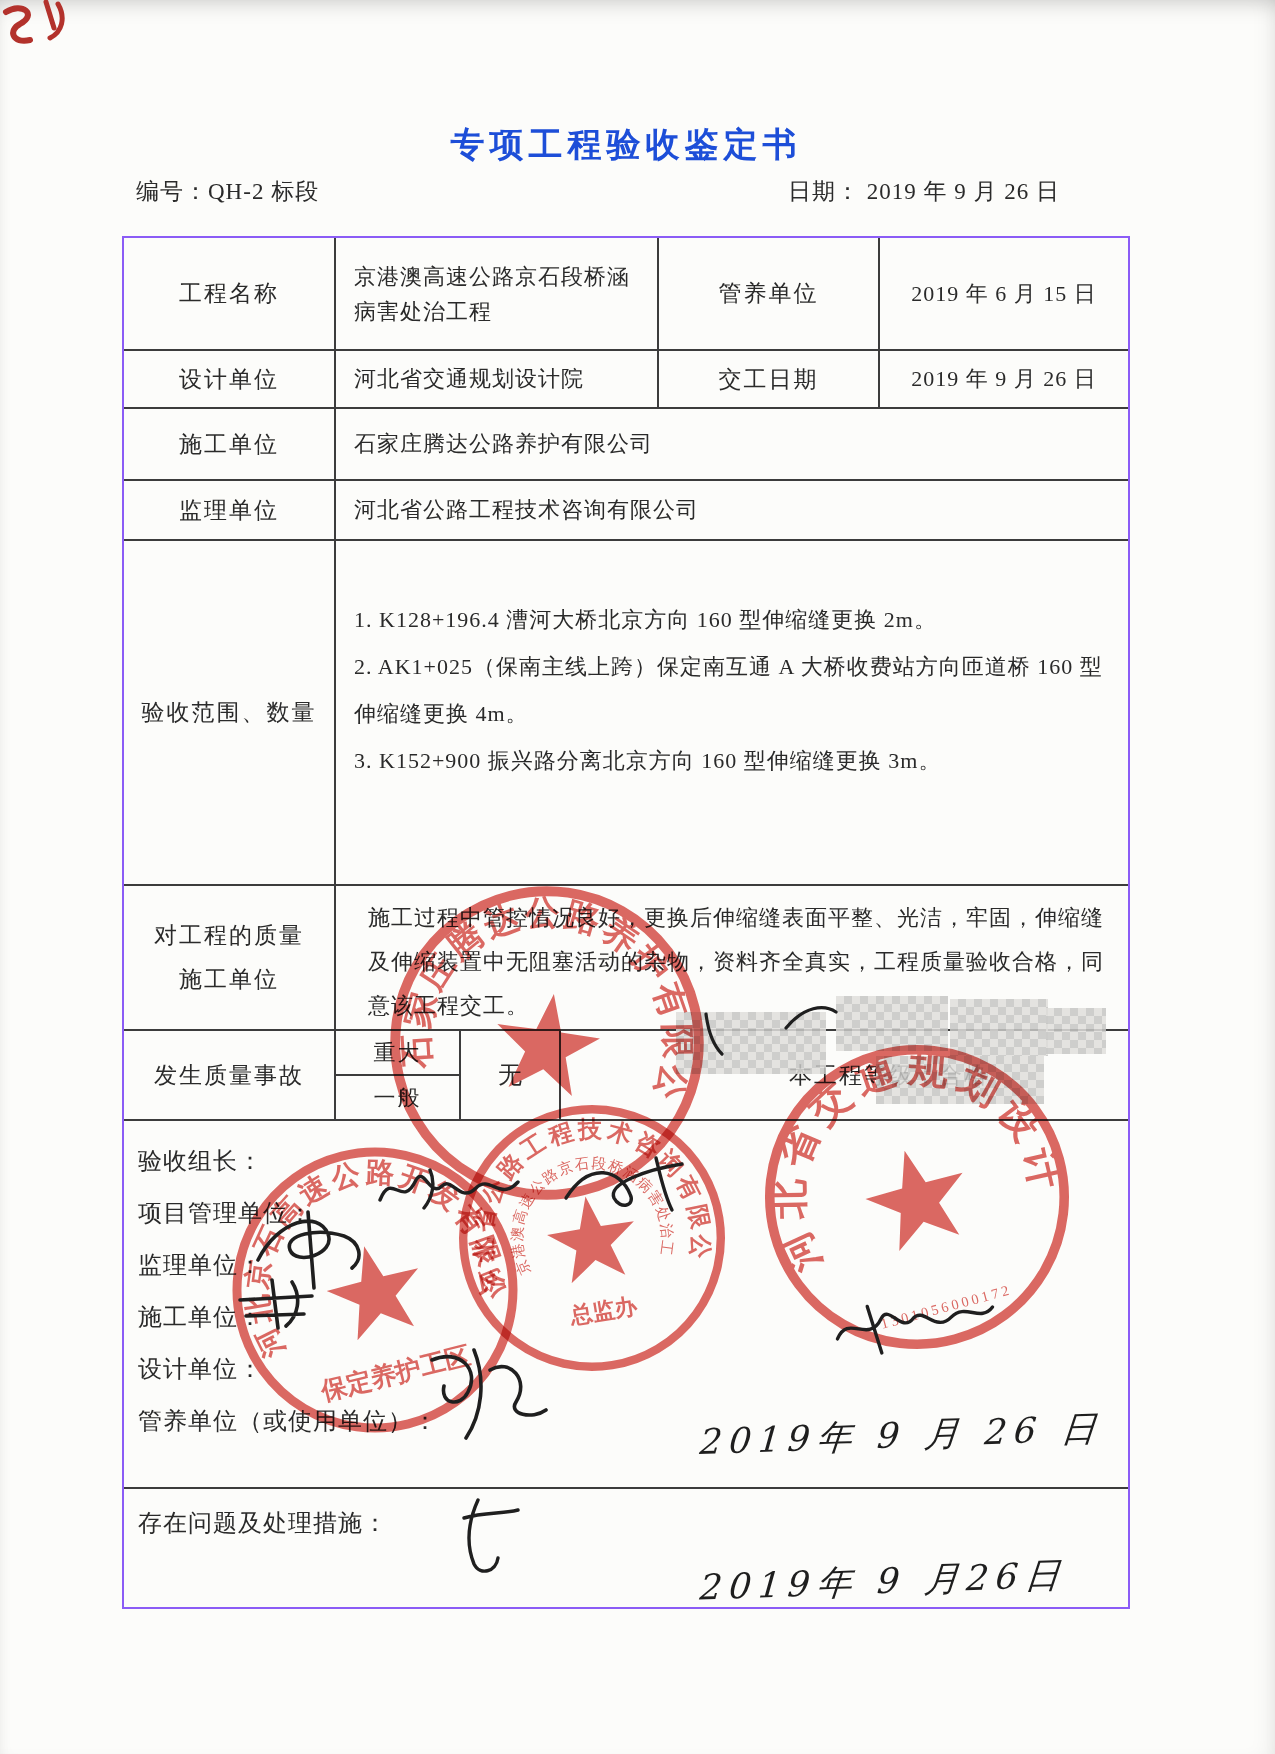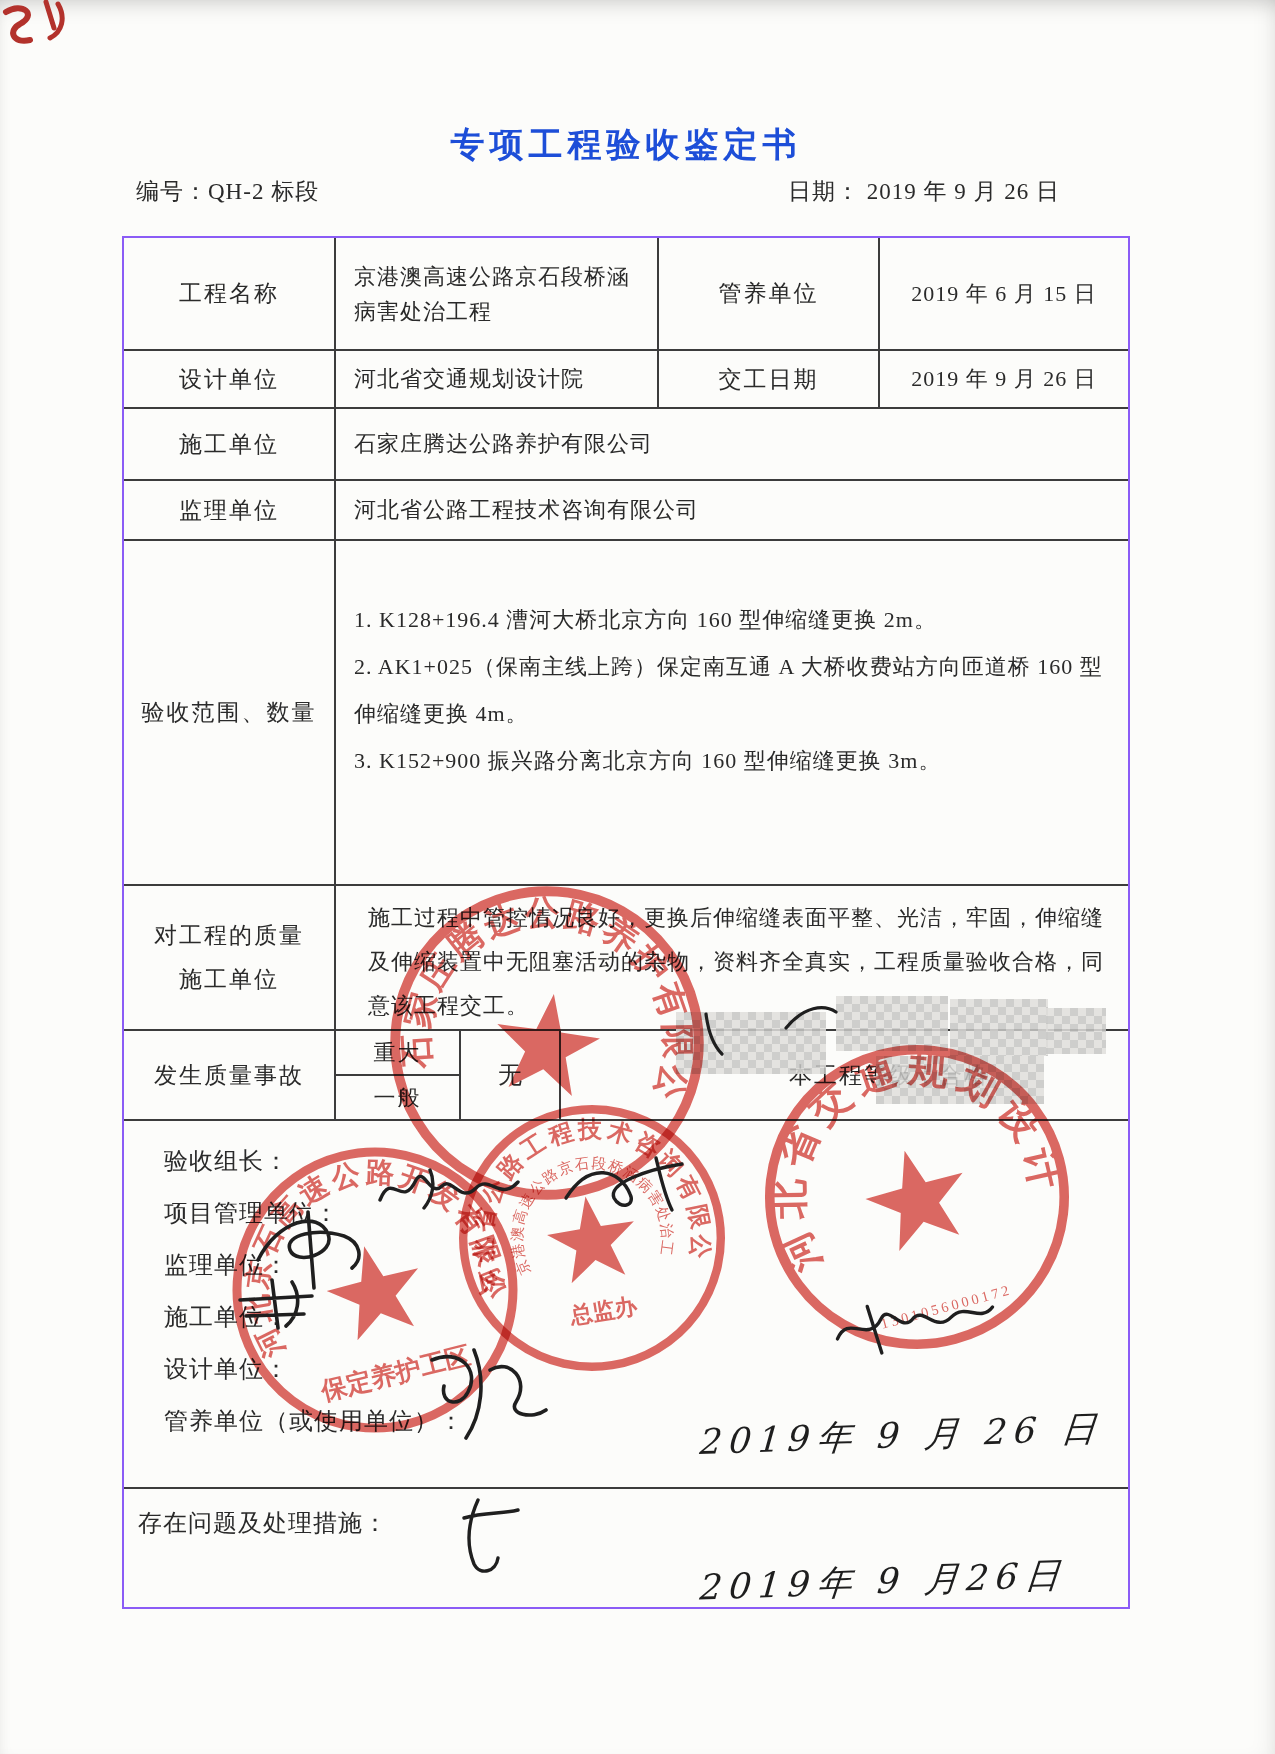--- a/index.html
+++ b/index.html
@@ -31,21 +31,21 @@
   .project-name{line-height:35px;padding:14px 14px 14px 18px;display:flex;align-items:center;font-size:22px;letter-spacing:1px;}
   .scope-body{font-size:22px;line-height:47px;padding:55px 18px 0 18px;letter-spacing:1px;}
   .quality-label{flex-direction:column;line-height:44px;justify-content:center;}
   .quality-body{font-size:22px;line-height:44px;padding:10px 20px 0 32px;letter-spacing:1px;}
   .acc-sub{display:flex;flex-direction:column;width:125px;}
   .acc-sub .half{height:44px;display:flex;align-items:center;justify-content:center;font-size:22px;letter-spacing:2px;}
   .acc-sub .half+.half{border-top:2px solid #3c3c3c;}
   .acc-none{width:100px;display:flex;align-items:center;justify-content:center;font-size:24px;}
   .acc-rest{flex:1;display:flex;align-items:center;font-size:23px;letter-spacing:2px;padding-left:228px;}
   .sign-list{padding:14px 0 0 14px;}
-  .sign-list div{line-height:52px;font-size:24px;letter-spacing:1px;margin-left:26px;}
+  .sign-list div{line-height:52px;font-size:24px;letter-spacing:1px;}
   .issues-cell{padding:18px 0 0 14px;font-size:24px;letter-spacing:1px;}
 
   
   .overlay{position:absolute;left:0;top:0;width:1275px;height:1754px;pointer-events:none;}
   .mosaic{position:absolute;opacity:.85;filter:blur(.6px);
     background-image:
       linear-gradient(45deg,#c7c7c5 25%,transparent 25%,transparent 75%,#c7c7c5 75%),
       linear-gradient(45deg,#c7c7c5 25%,#e0dfdc 25%,#e0dfdc 75%,#c7c7c5 75%);
     background-size:16px 16px;background-position:0 0,8px 8px;}
   .stamp{position:absolute;mix-blend-mode:multiply;opacity:.86;}

